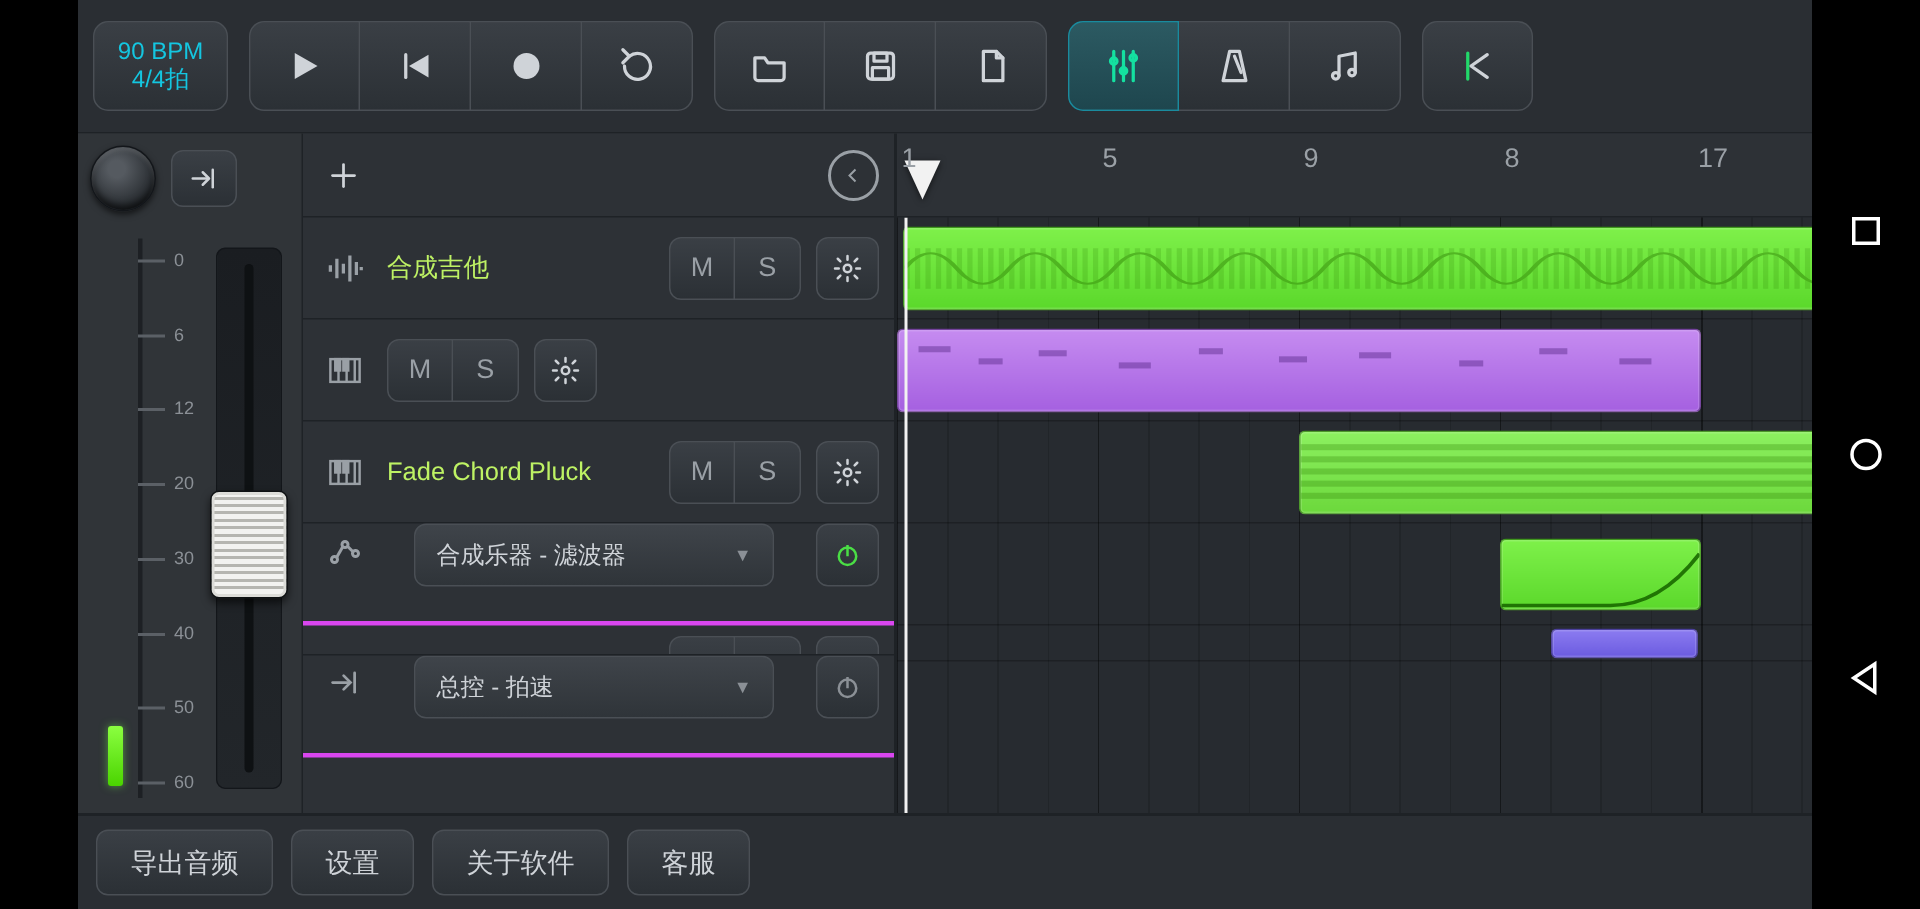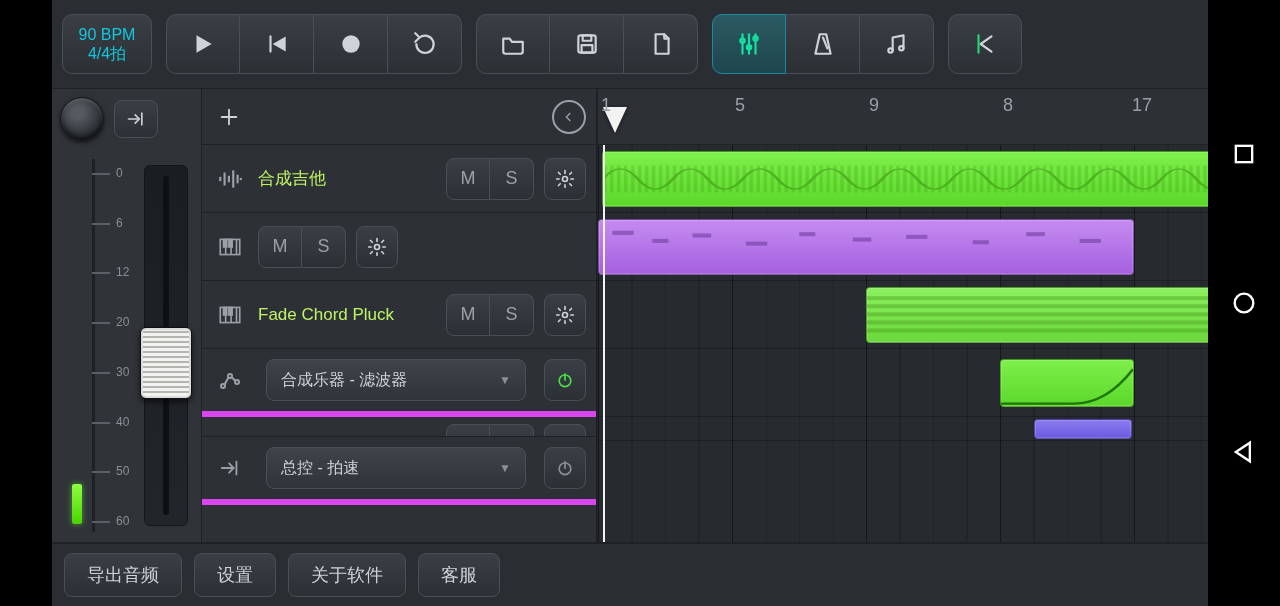--- a/index.html
+++ b/index.html
@@ -125,22 +125,22 @@
     color:#9aa0a6; font-size:18px; display:flex;align-items:center;justify-content:center; cursor:pointer;
   }
   .ms-btn:first-child{ border-radius:8px 0 0 8px;}
   .ms-btn:last-child{ border-radius:0 8px 8px 0; border-left:0;}
   .gear-btn{
     width:42px;height:42px;border-radius:8px;border:1px solid #4a4f55;
     background:linear-gradient(#3a3f45,#2b3035);
     display:flex;align-items:center;justify-content:center;cursor:pointer;
   }
   .fx-row, .master-row{
-    height:68px; display:flex;align-items:center; padding:0 10px; gap:18px;
-    border-bottom:6px solid #d946ef;
+    height:68px; display:flex;align-items:flex-start; padding:0 10px; gap:28px;
+    border-bottom:3px solid #d946ef;
   }
   .fx-select{
     flex:1; height:42px;border-radius:8px;border:1px solid #4a4f55;
     background:linear-gradient(#3f444a,#2f3439);
     display:flex;align-items:center;justify-content:space-between;
     padding:0 14px;color:#cfd3d8; font-size:16px; cursor:pointer;
   }
   .fx-select .caret{ color:#8b9096; font-size:12px;}
   .power-btn{
     width:42px;height:42px;border-radius:8px;border:1px solid #4a4f55;

